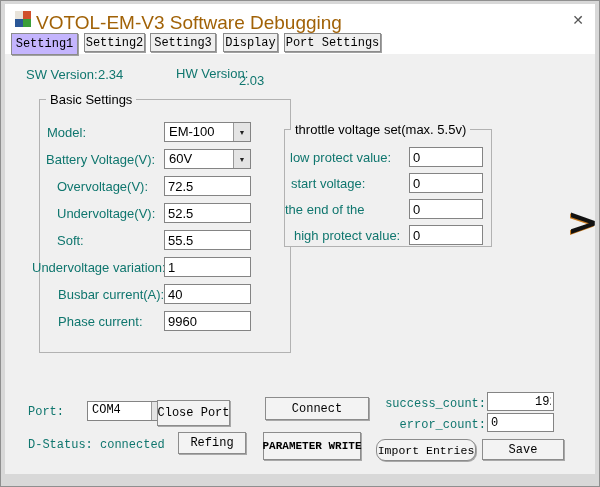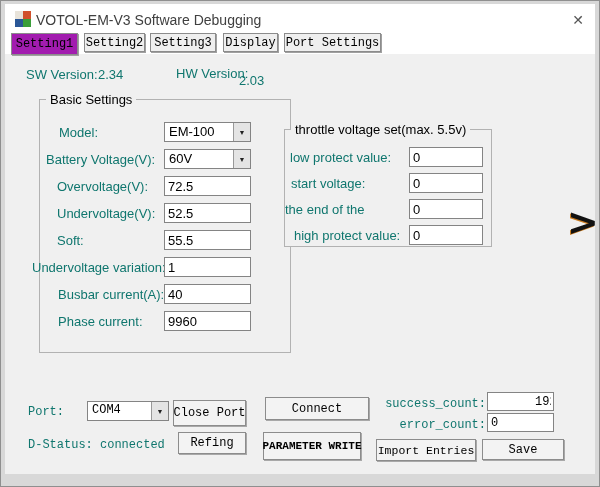--- a/index.html
+++ b/index.html
@@ -1,24 +1,24 @@
 <!DOCTYPE html>
 <html><head>
 <meta charset="utf-8">
 <style>
   * { margin:0; padding:0; box-sizing:border-box; }
   html,body { width:600px; height:487px; overflow:hidden; font-family:"Liberation Sans",sans-serif; }
   .window { position:relative; width:600px; height:487px; background:#d8d8d8; border:1px solid #8f8f8f; }
   .header { position:absolute; left:4px; top:3px; right:4px; height:50px; background:#ffffff; }
-  .titlebar-text { position:absolute; left:31px; top:8px; font-size:14px; color:#404040; white-space:nowrap; }
+  .titlebar-text { position:absolute; left:31px; top:8px; font-size:19px; color:#a16207; white-space:nowrap; }
   .app-icon { position:absolute; left:10px; top:7px; width:16px; height:16px; }
   .app-icon .sq { position:absolute; width:8px; height:8px; }
   .close-x { position:absolute; left:562px; top:6px; width:22px; height:20px; font-size:14px; color:#555; text-align:center; line-height:20px; cursor:default; }
   .tab { position:absolute; top:29px; height:19px; background:#efefef; border:1px solid #8c8c8c; box-shadow:1px 1px 0 #a0a0a0; font-family:"Liberation Mono",monospace; font-size:12px; display:flex; align-items:center; justify-content:center; white-space:nowrap; }
-  .tab.active { height:22px; background:#a21caf; z-index:3; }
+  .tab.active { height:22px; background:#c4b5fd; z-index:3; }
   .tab-line { position:absolute; left:6px; right:6px; top:52px; height:1px; background:#aaa; }
   .client { position:absolute; left:4px; top:53px; right:4px; bottom:12px; background:#f0f0f0; }
   .lbl { position:absolute; font-size:13px; color:#0f766e; white-space:nowrap; }
   .mono { font-family:"Liberation Mono",monospace; font-size:12px; }
   .grp { position:absolute; border:1px solid #b2b2b2; background:#f0f0f0; }
   .grp-legend { position:absolute; top:-8px; left:6px; background:#f0f0f0; padding:0 4px; font-size:13px; white-space:nowrap; }
   .tb { position:absolute; background:#fff; border:1px solid #848484; font-family:"Liberation Sans",sans-serif; font-size:13px; padding:0 2px 0 3px; color:#000; }
   .tb.mono { font-family:"Liberation Mono",monospace; font-size:12px; }
   .combo { position:absolute; background:#fff; border:1px solid #848484; }
   .combo .txt { position:absolute; left:4px; top:1px; font-size:13px; white-space:nowrap; }
@@ -54,21 +54,21 @@
 
   <span class="lbl" style="left:25px;top:66px;">SW Version:</span>
   <span class="lbl" style="left:97px;top:66px;">2.34</span>
   <span class="lbl" style="left:175px;top:65px;">HW Version:</span>
   <span class="lbl" style="left:238px;top:64px;margin-top:8px;">2.03</span>
 
   <div class="grp" style="left:38px;top:98px;width:252px;height:254px;">
     <span class="grp-legend">Basic Settings</span>
   </div>
 
-  <span class="lbl" style="left:58px;top:124px;">Model:</span>
+  <span class="lbl" style="left:46px;top:124px;">Model:</span>
   <div class="combo" style="left:163px;top:121px;width:87px;height:20px;">
     <span class="txt">EM-100</span>
     <span class="arrow-btn">▼</span>
   </div>
 
   <span class="lbl" style="left:45px;top:151px;">Battery Voltage(V):</span>
   <div class="combo" style="left:163px;top:148px;width:87px;height:20px;">
     <span class="txt">60V</span>
     <span class="arrow-btn">▼</span>
   </div>
@@ -107,31 +107,31 @@
   <span class="lbl" style="left:293px;top:227px;z-index:2;">high protect value:</span>
   <input class="tb" style="left: 408px; top: 224px; width: 74px; height: 20px; z-index: 2;" value="0">
 
   <span class="next-arrow">&gt;</span>
 
   <span class="lbl mono" style="left:27px;top:404px;">Port:</span>
   <div class="combo" style="left:86px;top:400px;width:82px;height:20px;">
     <span class="txt mono">COM4</span>
     <span class="arrow-btn">▼</span>
   </div>
-  <div class="btn" style="left:172px;top:399px;width:73px;height:26px;">Close Port</div>
+  <div class="btn" style="left:156px;top:399px;width:73px;height:26px;">Close Port</div>
 
   <span class="lbl mono" style="left:27px;top:437px;">D-Status:</span>
   <span class="lbl mono" style="left:99px;top:437px;">connected</span>
   <div class="btn" style="left:177px;top:431px;width:68px;height:22px;">Refing</div>
 
   <div class="btn" style="left:264px;top:396px;width:104px;height:23px;">Connect</div>
   <div class="btn" style="left:262px;top:431px;width:98px;height:28px;font-size:11px;font-weight:bold;">PARAMETER WRITE</div>
 
   <span class="lbl mono" style="left:376px;top:396px;width:109px;text-align:right;">success_count:</span>
   <input class="tb mono" style="left: 486px; top: 391px; width: 67px; height: 19px; padding-left: 47px;" value="1923">
 
   <span class="lbl mono" style="left:376px;top:417px;width:109px;text-align:right;">error_count:</span>
   <input class="tb mono" style="left: 486px; top: 412px; width: 67px; height: 19px;" value="0">
 
-  <div class="btn" style="left:375px;top:438px;width:100px;height:22px;font-size:11.5px;">Import Entries</div>
+  <div class="btn" style="left:375px;top:438px;width:100px;height:22px;font-size:11.5px;border-radius:9px;">Import Entries</div>
   <div class="btn" style="left:481px;top:438px;width:82px;height:21px;">Save</div>
 
 </div>
 
 </body></html>

